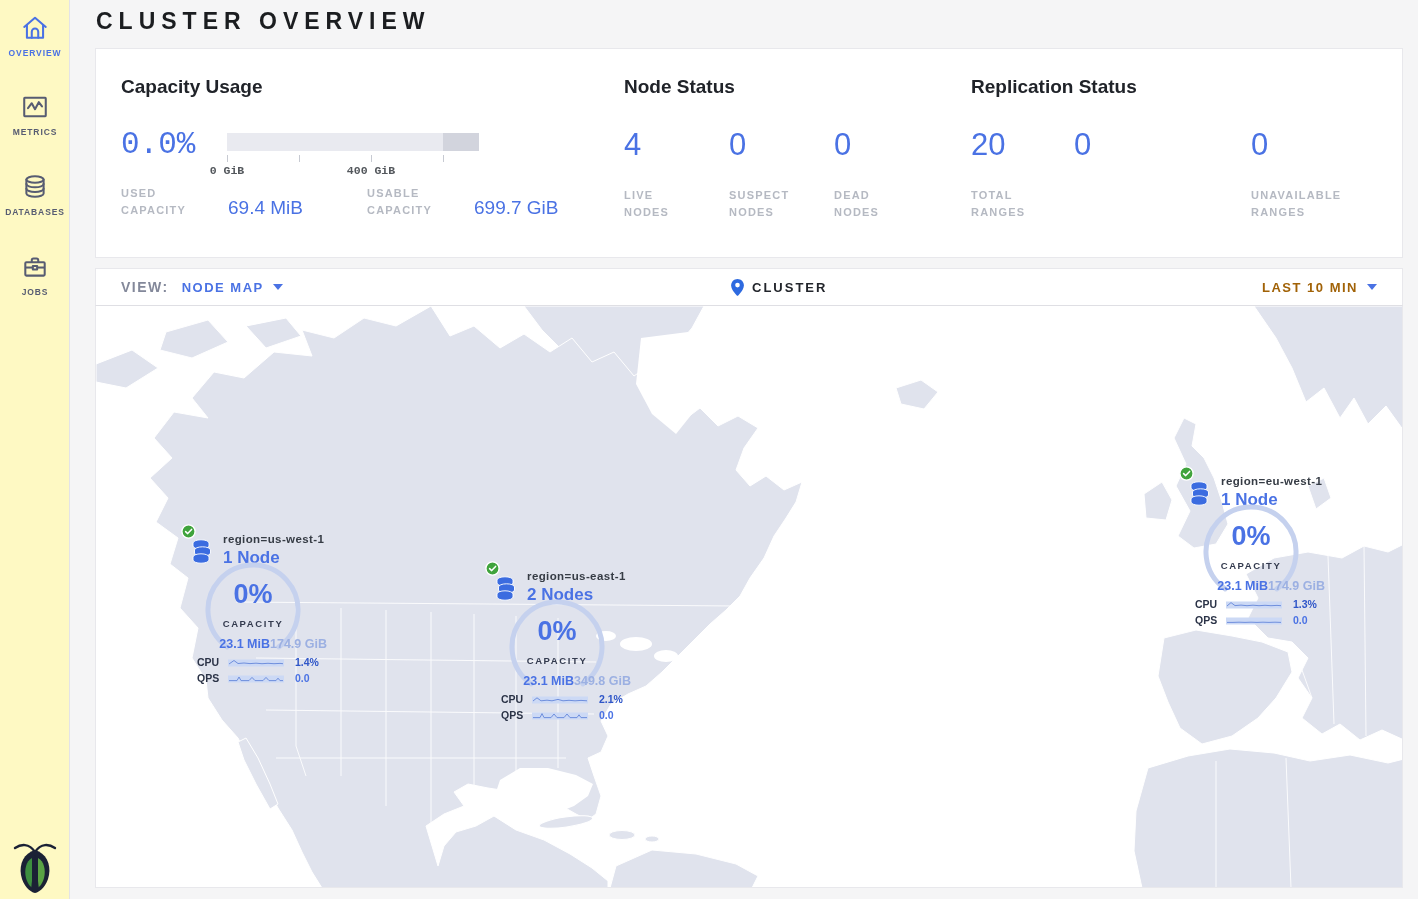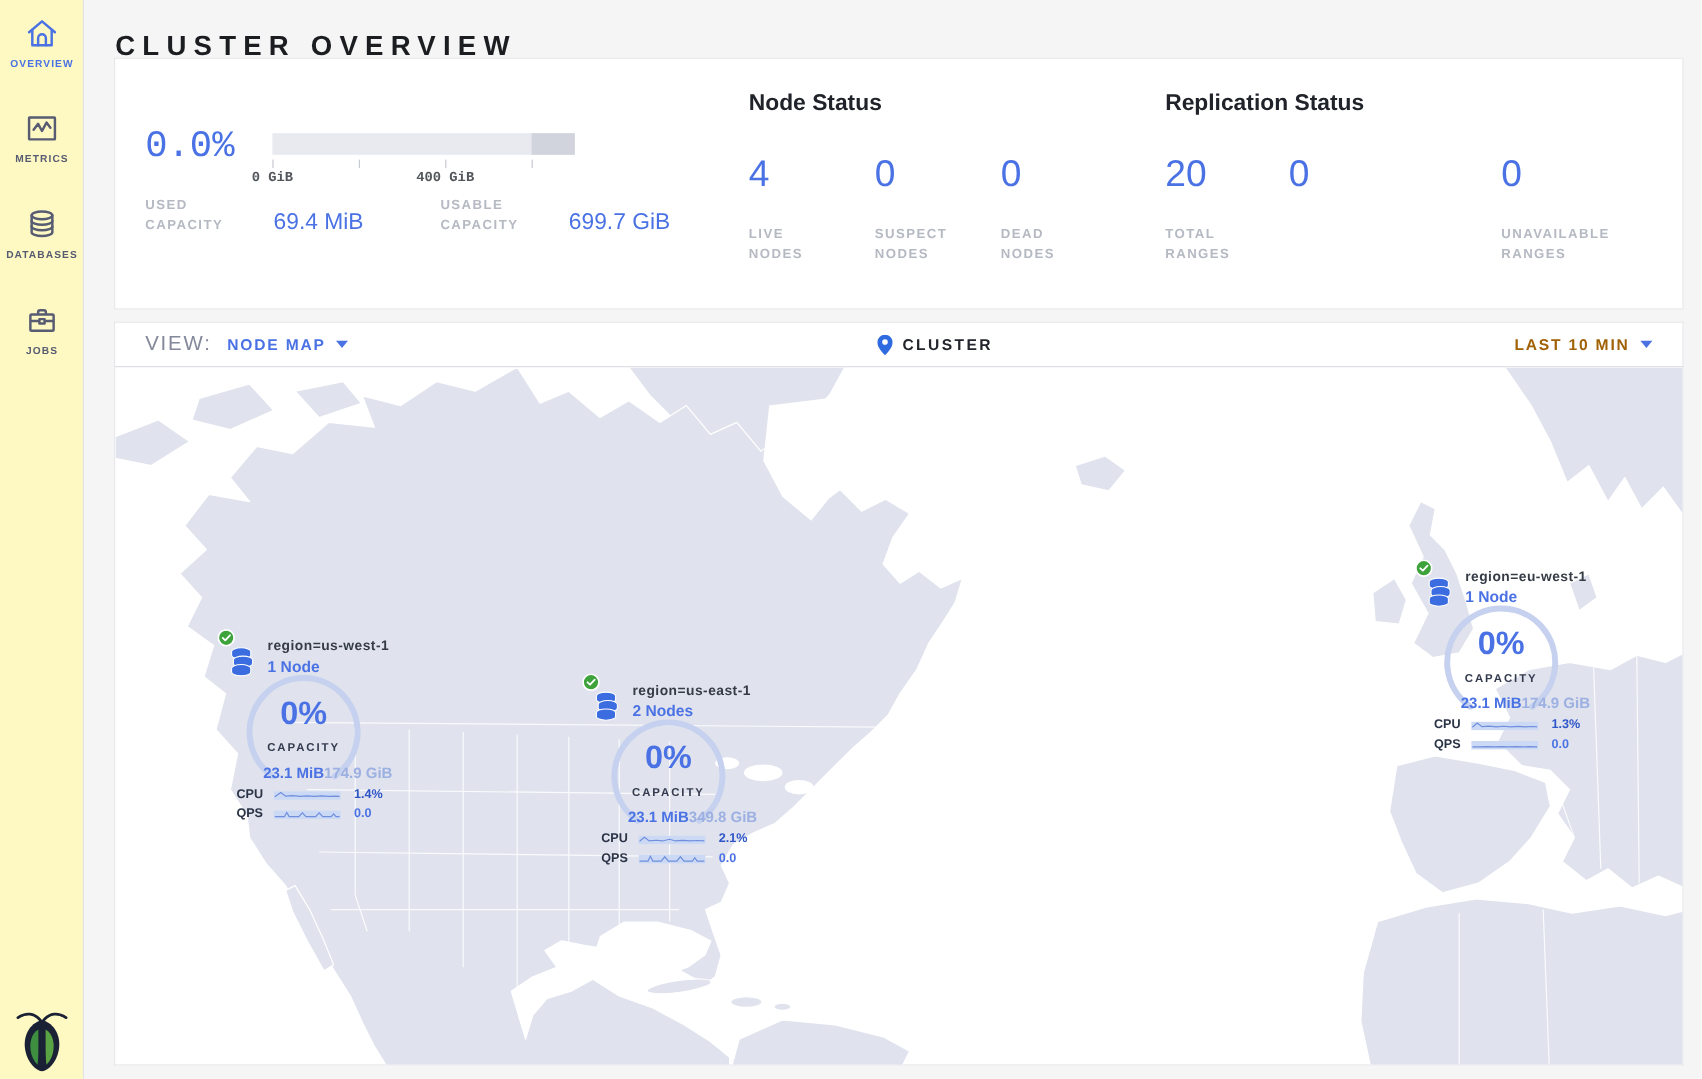--- a/index.html
+++ b/index.html
@@ -17,21 +17,21 @@
     background:#fef9c3; border-right:1px solid #e3e3e7; z-index:5;
   }
   .side-item { position:absolute; left:0; width:70px; text-align:center; cursor:pointer; }
   .side-item .icn { display:block; margin:0 auto 6px; }
   .side-label { font-size:8.5px; font-weight:700; letter-spacing:0.9px; color:#575c72; }
   .side-item.active .side-label { color:#4a72e4; }
   .side-logo { position:absolute; left:13px; bottom:6px; }
 
   
   .page-title {
-    position:absolute; left:96px; top:25px;
+    position:absolute; left:96px; top:8px;
     font-size:23px; font-weight:700; letter-spacing:6px; color:#1b1d20;
   }
 
   
   .summary-card {
     position:absolute; left:95px; top:48px; width:1308px; height:210px;
     background:#fff; border:1px solid #e8e8ec; display:flex;
   }
   .sec-title { font-size:19px; font-weight:700; color:#202329; }
   .cap-block { width:528px; padding:27px 0 0 25px; position:relative; }
@@ -61,41 +61,41 @@
   .rep-block .stat-3 { width:140px; }
   .rep-block .stat-label { width:160px; }
 
   
   .viewbar {
     position:absolute; left:95px; top:268px; width:1308px; height:38px;
     background:#fff; border:1px solid #e8e8ec; border-bottom-color:#dfdfe4;
     display:flex; align-items:center; z-index:4;
   }
   .vb-left { display:flex; align-items:center; padding-left:25px; cursor:pointer; }
-  .vb-view-label { font-size:17px; letter-spacing:1.5px; font-weight:400; color:#8388931; color:#83889a; }
+  .vb-view-label { font-size:14px; letter-spacing:1.5px; font-weight:700; color:#8388931; color:#83889a; }
   .vb-view-value { font-size:13px; letter-spacing:1.5px; font-weight:700; color:#4a72e4; margin-left:13px; }
   .caret { display:inline-block; width:0; height:0; border-left:5px solid transparent; border-right:5px solid transparent; border-top:6px solid #4a72e4; margin-left:9px; }
   .vb-center { position:absolute; left:635px; display:flex; align-items:center; cursor:pointer; }
   .vb-cluster { font-size:13px; letter-spacing:2px; font-weight:700; color:#22252b; margin-left:8px; }
   .vb-right { margin-left:auto; padding-right:25px; display:flex; align-items:center; cursor:pointer; }
   .vb-time { font-size:13px; letter-spacing:1.5px; font-weight:700; color:#a16207; }
 
   
   .map-panel {
     position:absolute; left:95px; top:306px; width:1308px; height:582px;
     background:#fff; border:1px solid #e8e8ec; border-top:none; overflow:hidden;
   }
   .world { position:absolute; left:0; top:0; }
 
   .marker { position:absolute; width:166px; height:166px; cursor:pointer; }
   .m-head { position:absolute; left:0; top:0; height:40px; width:100%; }
   .m-dbicon { position:absolute; left:10px; top:15px; }
   .m-badge { position:absolute; left:2px; top:0px; }
   .m-name { position:absolute; left:44px; top:9px; font-size:11.5px; font-weight:700; letter-spacing:0.4px; color:#363c45; white-space:nowrap; }
-  .m-nodes { position:absolute; left:44px; top:24px; font-size:13px; font-weight:700; color:#4a72e4; white-space:nowrap; }
+  .m-nodes { position:absolute; left:44px; top:24px; font-size:17px; font-weight:700; color:#4a72e4; white-space:nowrap; }
   .m-gauge { position:absolute; left:0; top:36px; width:148px; height:100px; }
   .m-ring { position:absolute; left:0; top:0; }
   .m-pct { position:absolute; left:0; top:19px; width:148px; text-align:center; font-size:27px; font-weight:700; color:#4a72e4; }
   .m-caplabel { position:absolute; left:0; top:58px; width:148px; text-align:center; font-size:9.5px; font-weight:700; letter-spacing:1.6px; color:#333a4e; }
   .m-values { position:absolute; left:15px; top:113px; width:133px; display:flex; justify-content:flex-end; font-size:12.5px; font-weight:600; }
   .m-used { color:#4a72e4; }
   .m-cap { color:#9cb0e2; }
   .m-row { position:absolute; left:18px; display:flex; align-items:center; }
   .m-row-cpu { top:132px; }
   .m-row-qps { top:148px; }
@@ -165,20 +165,21 @@
     <path d="M25,21 C31,24 33,33 31,41 C29.5,46.5 26.5,50 25,50.5 Z" fill="#5aa344"></path>
     <path d="M22,18 L18.2,51 L22,54 L25.8,51 Z" fill="#1b2135"></path>
   </svg>
 </aside>
 
 <h1 class="page-title">CLUSTER OVERVIEW</h1>
 
 <section class="summary-card">
 
   <div class="cap-block">
+    <div class="sec-title">Capacity Usage</div>
     <div class="cap-row">
       <div class="cap-pct">0.0%</div>
       <div class="bar-wrap">
         <div class="bar">
           <div class="bar-dark"></div>
         </div>
         <div class="tick" style="left:0;"></div>
         <div class="tick" style="left:72px;"></div>
         <div class="tick" style="left:144px;"></div>
         <div class="tick" style="left:216px;"></div>

